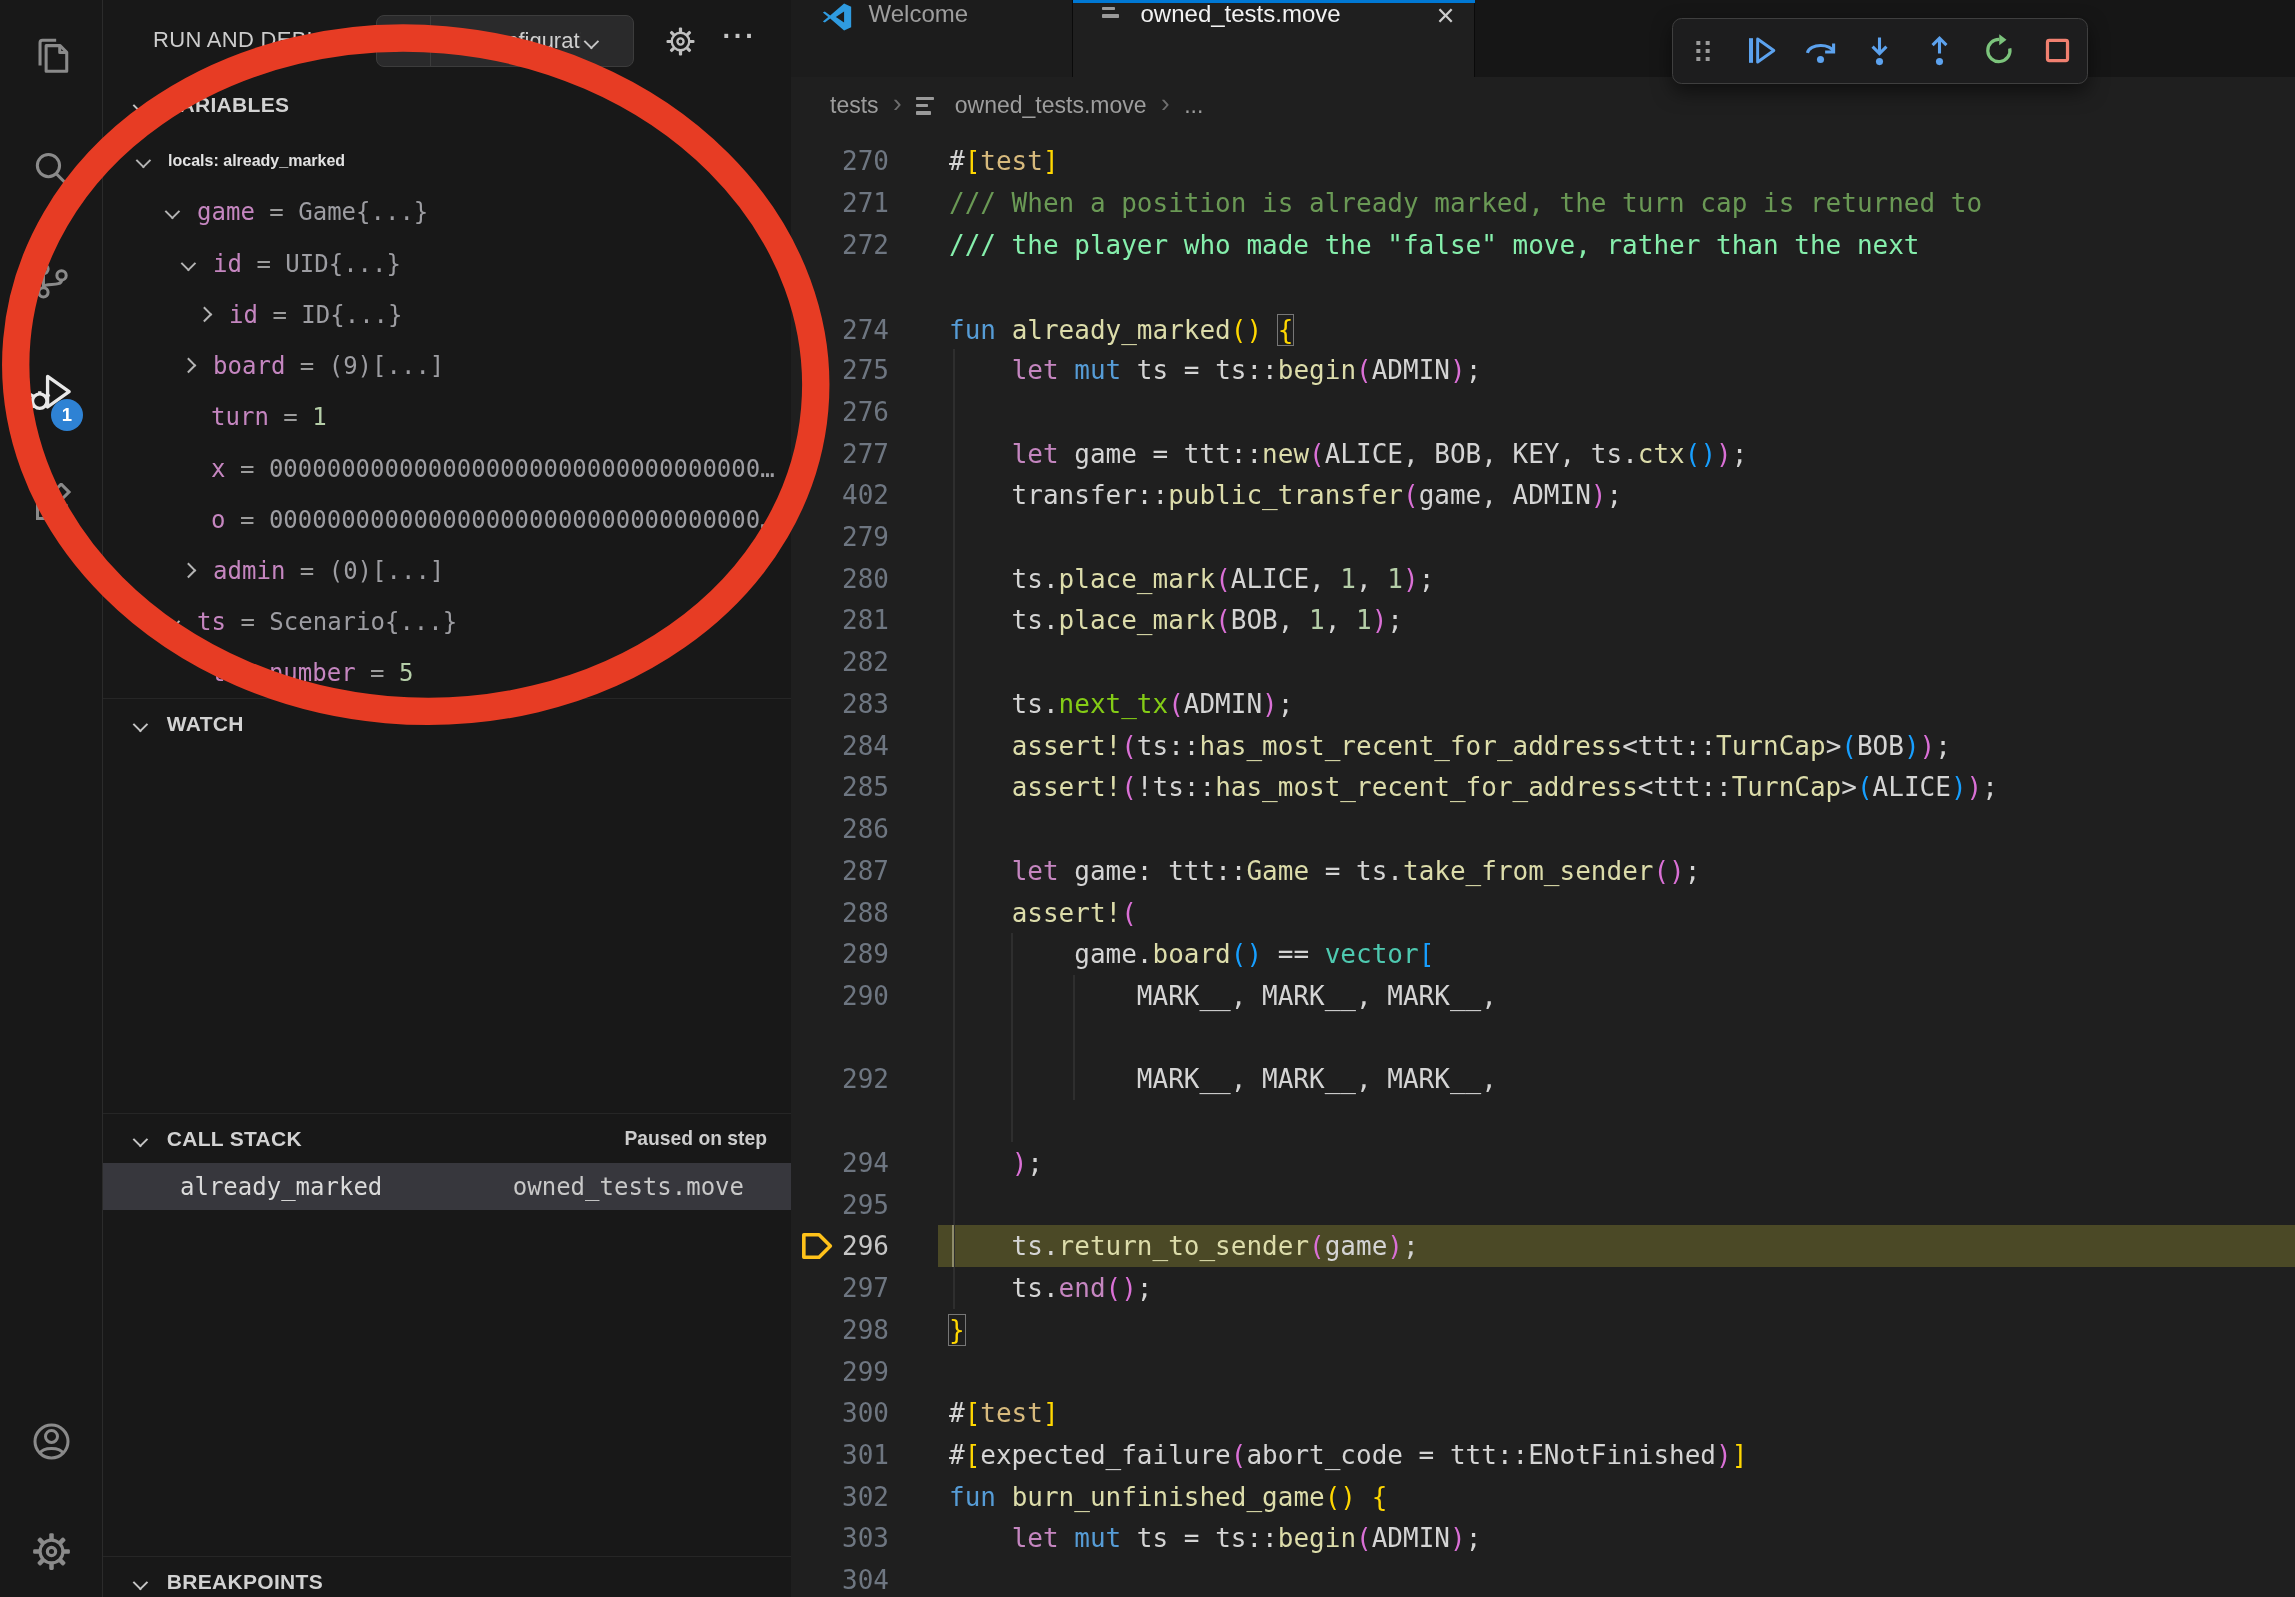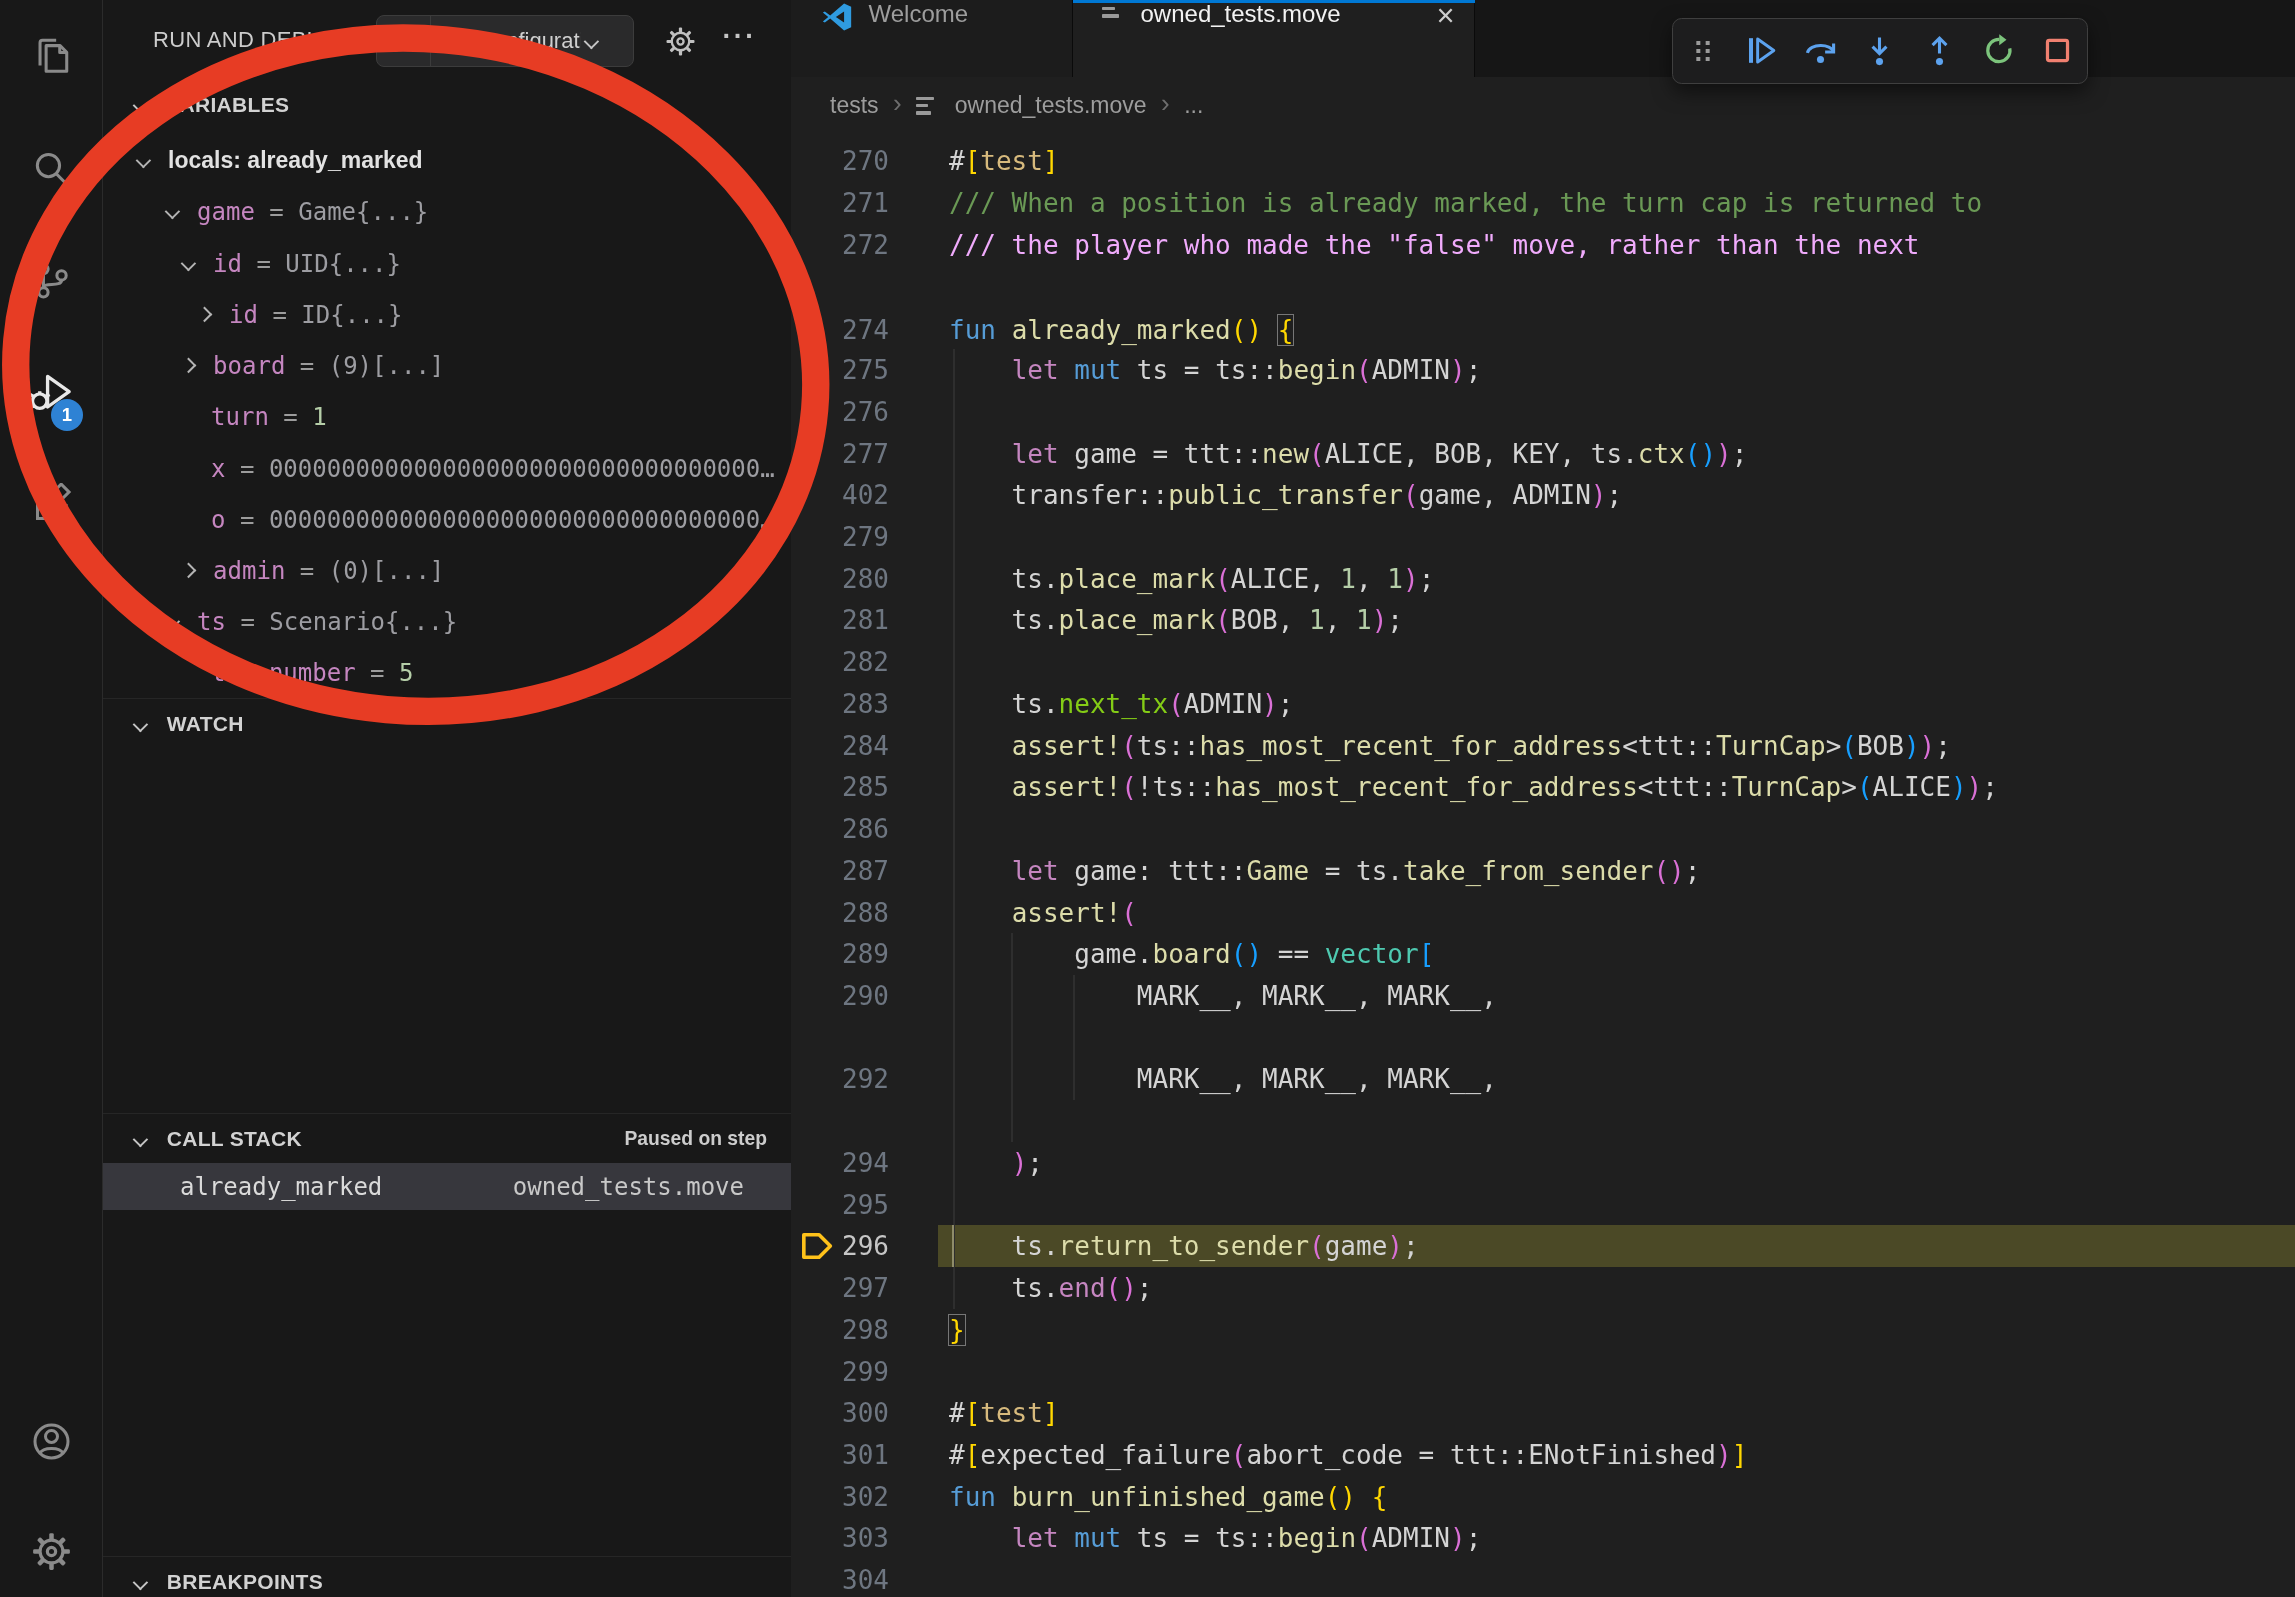--- a/index.html
+++ b/index.html
@@ -26,21 +26,21 @@
   .chev.down{transform:rotate(45deg);}
   .chev.right{transform:rotate(-45deg);}
   .sec-header{position:absolute;left:0;right:0;height:50px;display:flex;align-items:center;background:#181818;border-top:0.8px solid #262626;}
   .sec-header .chev{margin-left:32px;margin-right:21px;}
   .sec-label{font-weight:bold;font-size:21px;color:#d2d2d2;letter-spacing:0.3px;}
   .cs-status{margin-left:auto;margin-right:24px;font-size:19.3px;font-weight:bold;color:#cccccc;}
   .var-row{position:absolute;left:0;right:4.8px;height:51px;display:flex;align-items:center;
            font-family:"DejaVu Sans Mono",monospace;font-size:24px;overflow:hidden;}
   .var-row .chev{border-color:#b4b4b4;margin-right:19.3px;}
   .chev-spacer{display:inline-block;width:8.8px;height:8.8px;margin-right:19.3px;flex:none;}
-  .scope-label{font-family:"Liberation Sans",sans-serif;font-weight:bold;font-size:23px;color:#e2e2e2;white-space:nowrap;}
+  .scope-label{font-family:"Liberation Sans",sans-serif;font-weight:bold;font-size:16px;color:#e2e2e2;white-space:nowrap;}
   .veq{white-space:pre;color:#9c9c9c;}
   .vval{white-space:nowrap;}
   .vtrunc{overflow:hidden;text-overflow:ellipsis;flex:1;min-width:0;}
   .cs-row{position:absolute;top:1163px;left:0;right:0;height:47px;background:#37373d;display:flex;align-items:center;
           font-family:"DejaVu Sans Mono",monospace;font-size:24px;}
   .cs-name{margin-left:77px;color:#dadada;}
   .cs-file{margin-left:auto;margin-right:47px;color:#c8c8c8;}
   
   .editor{position:absolute;left:791px;top:0;right:0;height:100%;background:#1f1f1f;}
   .tabbar{position:absolute;top:0;left:0;right:0;height:77px;background:#161616;}
@@ -325,21 +325,21 @@
         <div class="code-line" style="top: 6.4px;">
           <span class="ln">270</span>
           <span class="ct"><span style="color: rgb(212, 212, 212);">#</span><span style="color: rgb(255, 215, 0);">[</span><span style="color: rgb(215, 186, 125);">test</span><span style="color: rgb(255, 215, 0);">]</span></span>
         </div>
         <div class="code-line" style="top: 48px;">
           <span class="ln">271</span>
           <span class="ct"><span style="color: rgb(106, 153, 85);">/// When a position is already marked, the turn cap is returned to</span></span>
         </div>
         <div class="code-line" style="top: 90px;">
           <span class="ln">272</span>
-          <span class="ct"><span style="color: #f0abfc;">/// the player who made the "false" move, rather than the next</span></span>
+          <span class="ct"><span style="color: #86efac;">/// the player who made the "false" move, rather than the next</span></span>
         </div>
         <div class="code-line" style="top: 175px;">
           <span class="ln">274</span>
           <span class="ct"><span style="color: rgb(86, 156, 214);">fun</span><span style="color: rgb(212, 212, 212);"> </span><span style="color: rgb(220, 220, 170);">already_marked</span><span style="color: rgb(255, 215, 0);">(</span><span style="color: rgb(255, 215, 0);">)</span><span style="color: rgb(212, 212, 212);"> </span><span class="boxed" style="color: rgb(255, 215, 0);">{</span></span>
         </div>
         <div class="code-line" style="top: 215px;">
           <span class="ln">275</span>
           <span class="ct"><span style="color: rgb(212, 212, 212);">    </span><span style="color: rgb(197, 134, 192);">let</span><span style="color: rgb(212, 212, 212);"> </span><span style="color: rgb(86, 156, 214);">mut</span><span style="color: rgb(212, 212, 212);"> ts = ts::</span><span style="color: rgb(220, 220, 170);">begin</span><span style="color: rgb(218, 112, 214);">(</span><span style="color: rgb(212, 212, 212);">ADMIN</span><span style="color: rgb(218, 112, 214);">)</span><span style="color: rgb(212, 212, 212);">;</span></span>
         </div>
         <div class="code-line" style="top: 257px;">

